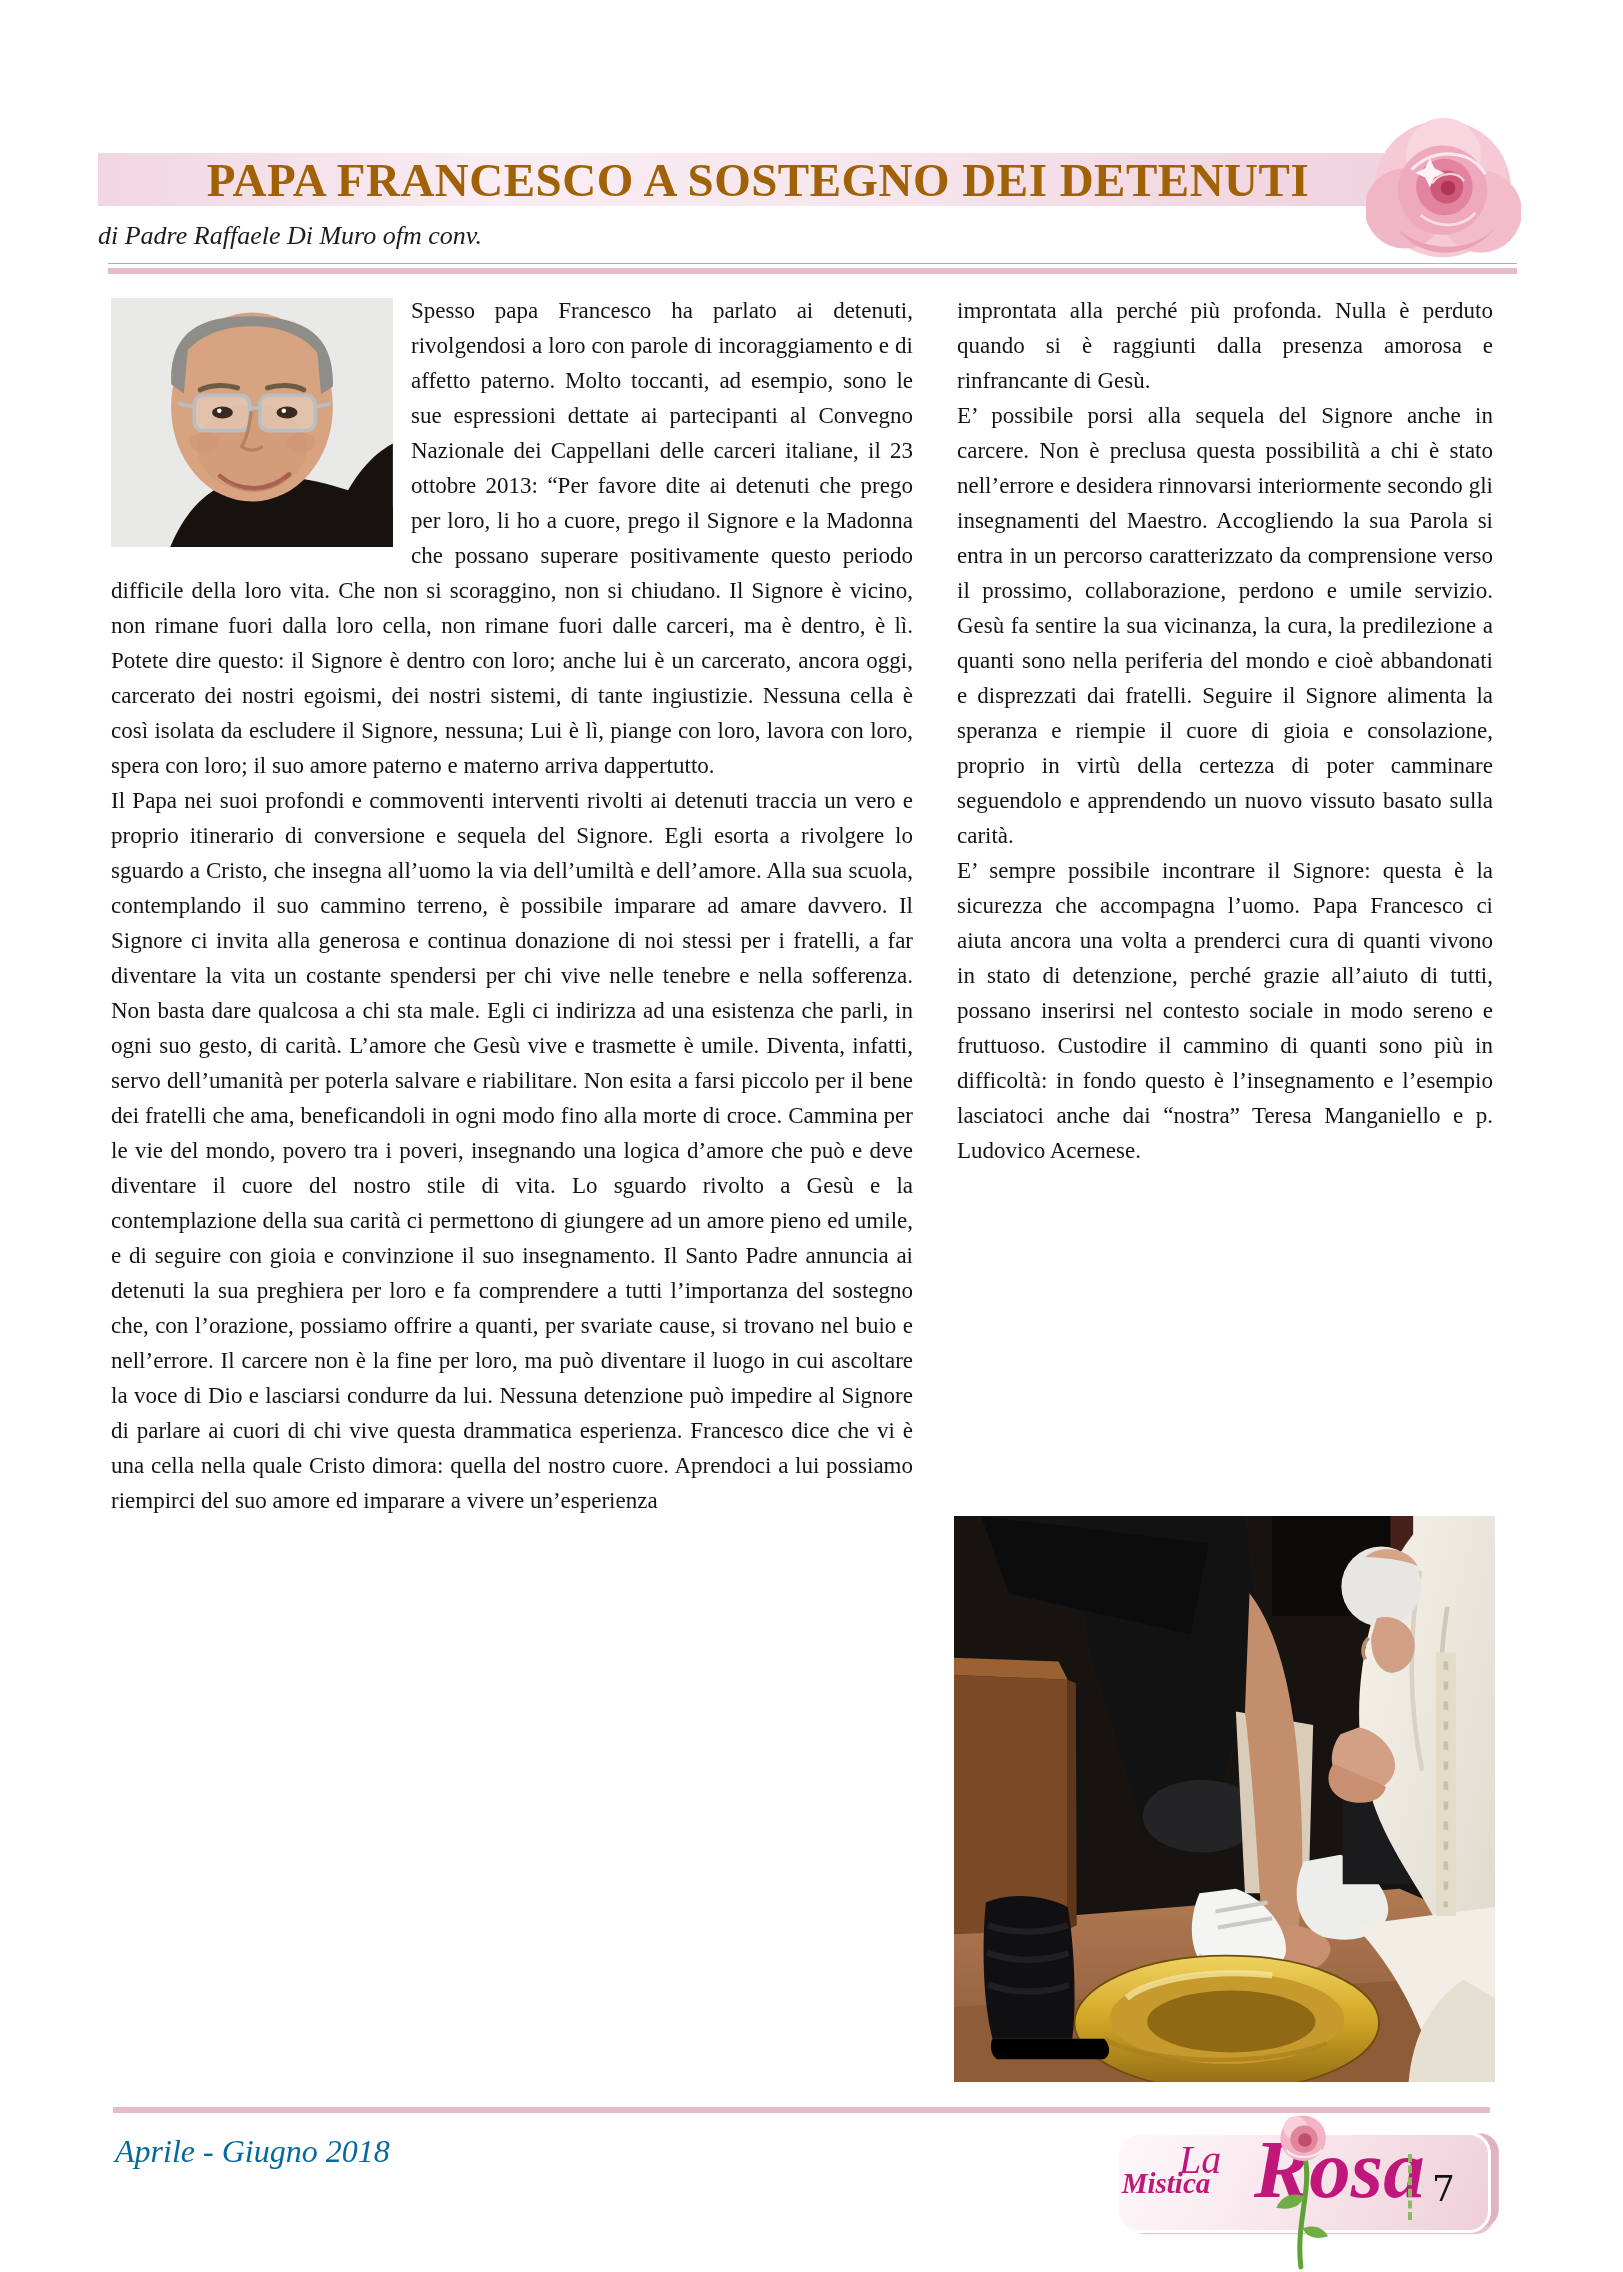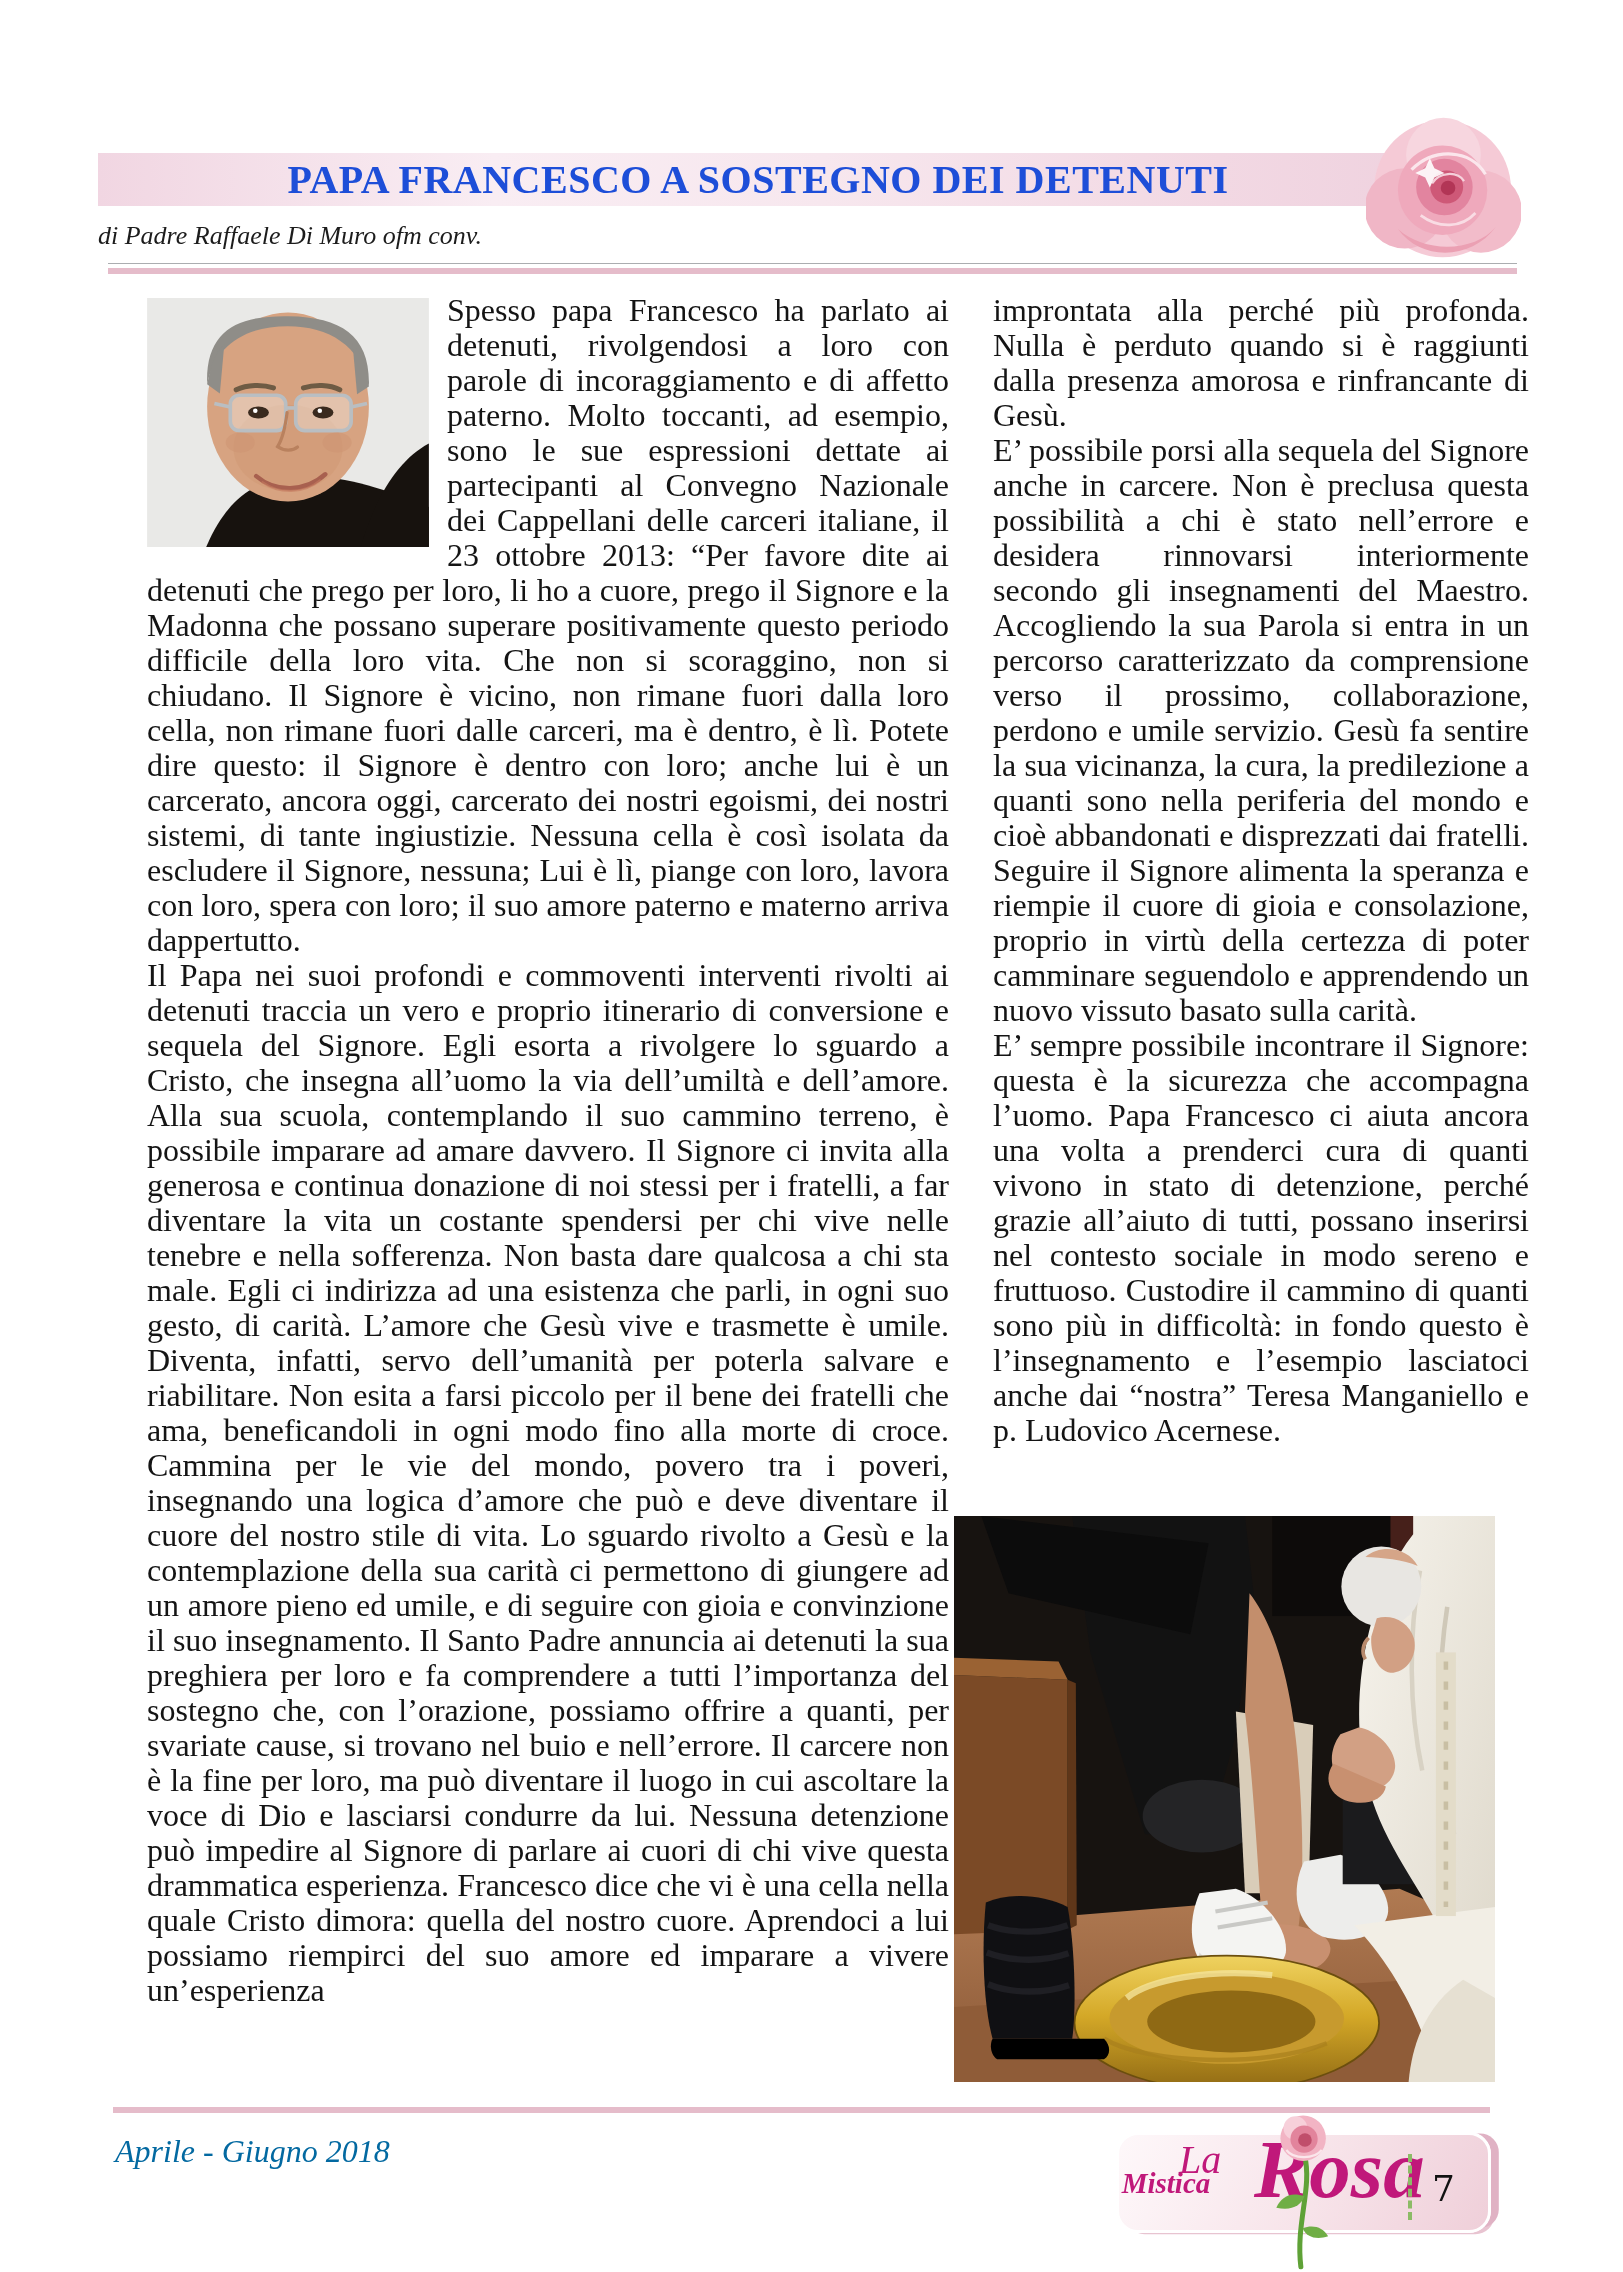--- a/index.html
+++ b/index.html
@@ -8,34 +8,34 @@
     overflow:hidden; font-family:"Liberation Serif","DejaVu Serif",serif;
     margin:0 auto;
   }
   
   .banner {
     position:absolute; left:98px; top:153px; width:1320px; height:53px;
     background:linear-gradient(90deg,#F1D6E2 0%,#F9EDF3 30%,#F7E7EE 55%,#F2D8E3 85%,#EFD2DF 100%);
   }
   .page-title {
     position:absolute; left:98px; top:153px; width:1320px; height:53px;
-    line-height:54px; text-align:center; font-size:40px; font-weight:bold;
-    color:#1d4ed8; letter-spacing:0.5px; white-space:nowrap;
+    line-height:54px; text-align:center; font-size:47px; font-weight:bold;
+    color:#a16207; letter-spacing:0.5px; white-space:nowrap;
   }
   .page-subtitle {
     position:absolute; left:98px; top:221px; width:1320px; 
     font-style:italic; font-size:26px; color:#1c1c1c;
   }
   .rose-top { position:absolute; left:1366px; top:115px; width:155px; height:155px; }
   .rule-thin  { position:absolute; left:108px; top:263px; width:1409px; height:1.4px;  background:#ABADB0; }
   .rule-pink  { position:absolute; left:108px; top:268px; width:1409px; height:6.4px; background:#E5BCCA; }
 
   
-  .col { position:absolute; top:293px; text-align:justify; font-size:32px;
-         line-height:35px; color:#141414;margin-left:36px; }
+  .col { position:absolute; top:293px; text-align:justify; font-size:23px;
+         line-height:35px; color:#141414; }
   .col-left  { left:111px;  width:802px; height:1809px; overflow:hidden; }
   .col-right { left:957px; width:536px; height:1204px; overflow:hidden; }
   .col p { margin:0; padding:0; }
   .author-photo { float:left; width:282px; height:249px; margin:4.5px 18px 12.7px 0; }
   .author-photo svg, .pope-photo svg, .rose-top svg, .rose-footer svg { display:block; width:100%; height:100%; }
 
   .pope-photo { position:absolute; left:954px; top:1516px; width:541px; height:566px; }
 
   
   .footer-rule { position:absolute; left:113px; top:2107px; width:1377px; height:6.4px; background:#E5BCCA; }

